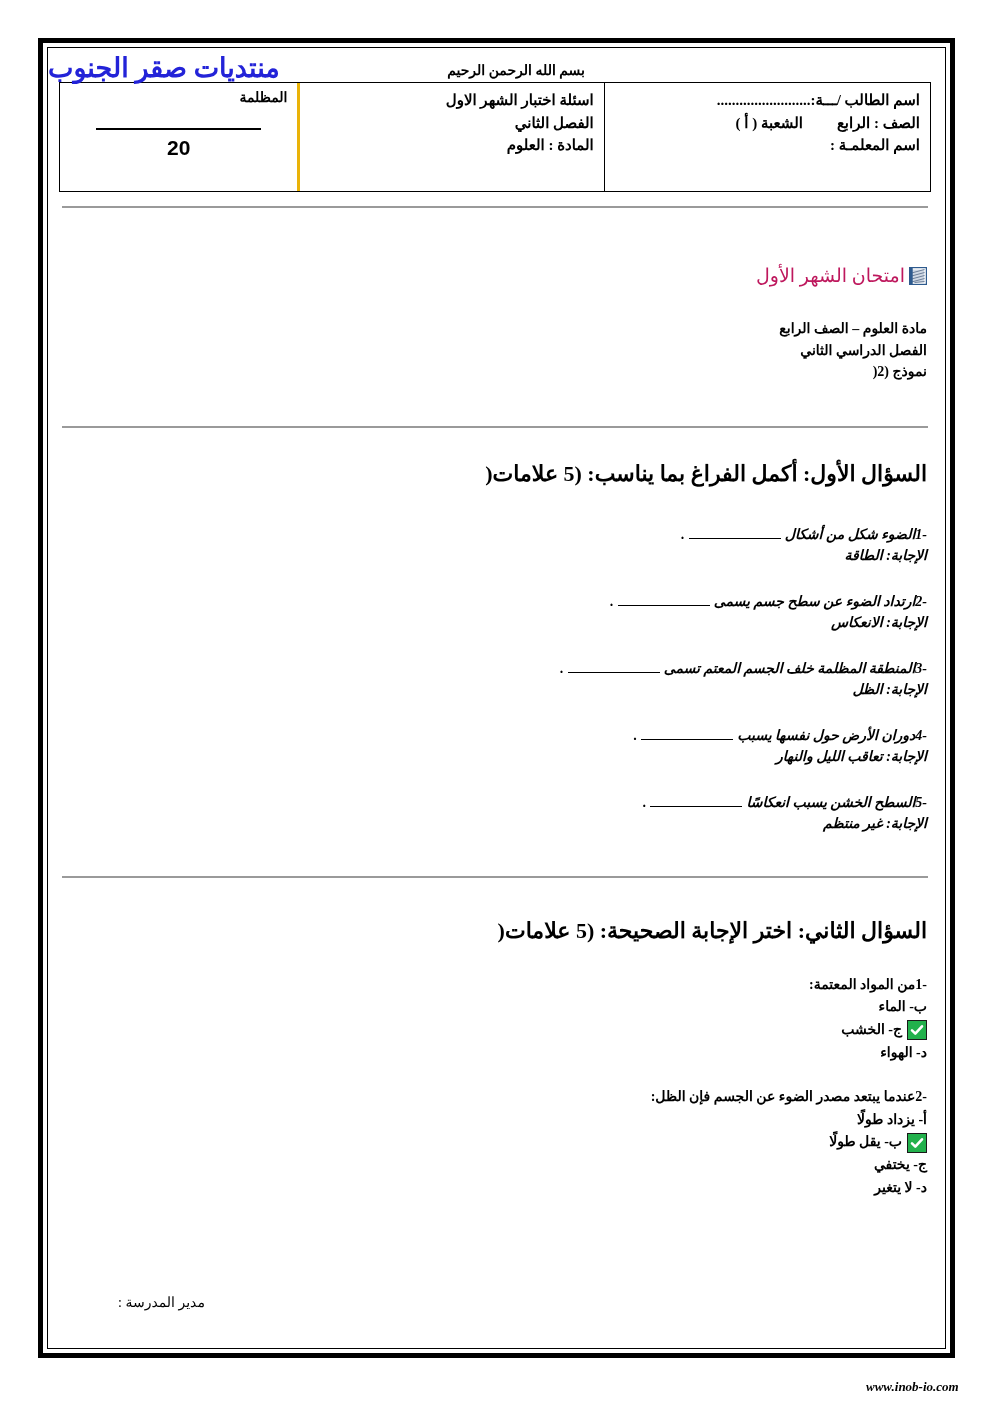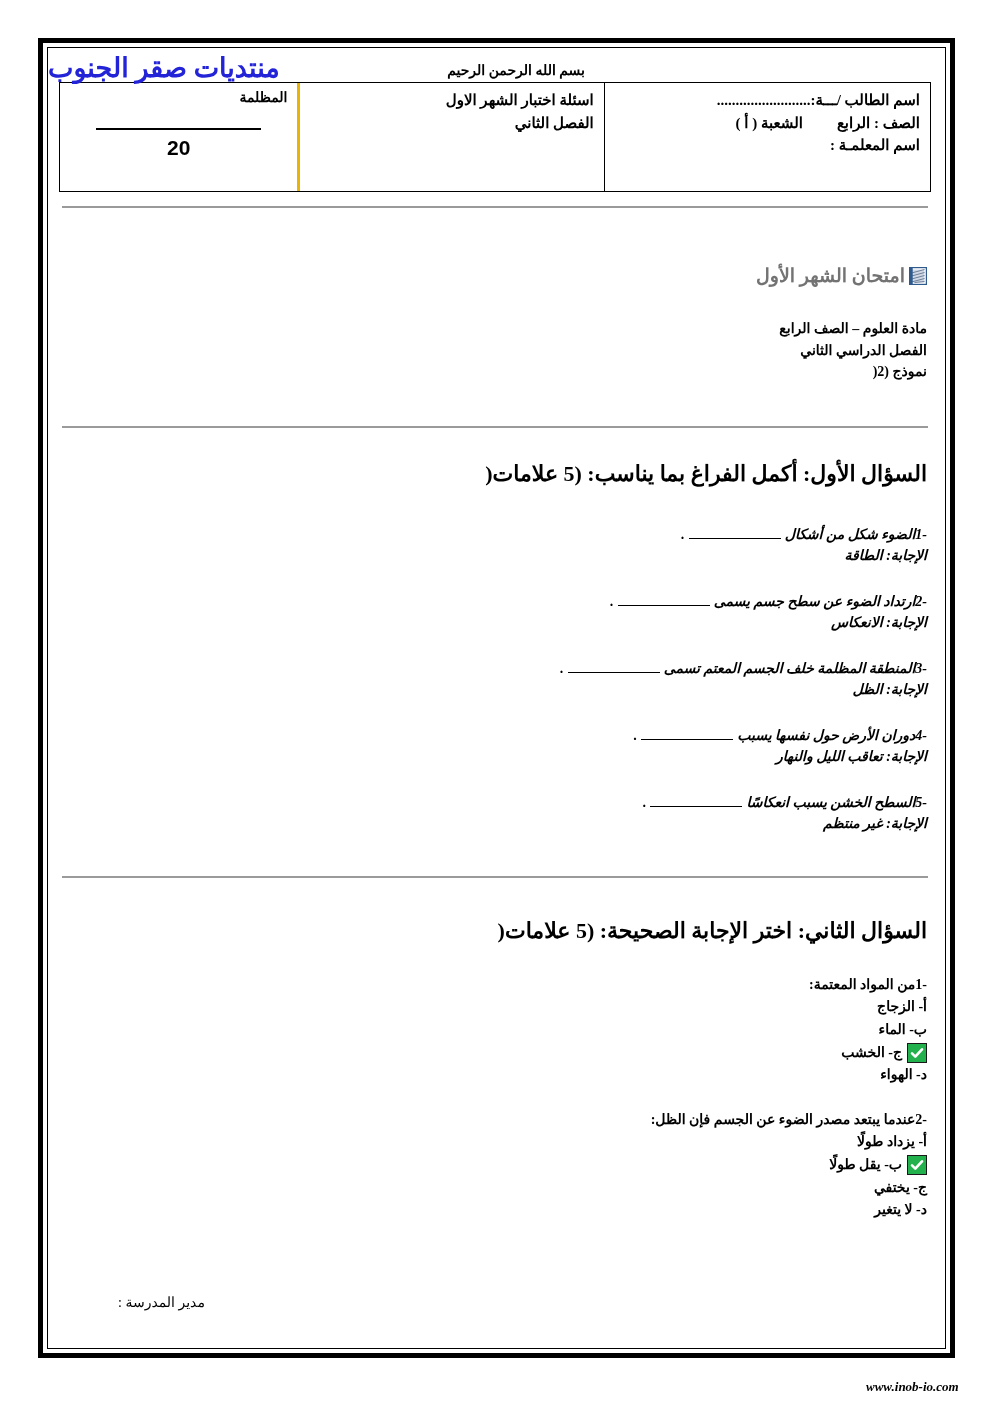--- a/index.html
+++ b/index.html
@@ -166,22 +166,22 @@
     gap: 4px;
   }
   .book-icon {
     width: 18px;
     height: 18px;
     display: inline-block;
     flex: none;
   }
   .exam-title-text {
     font-size: 19px;
-    font-weight: bold;
-    color: #737373;
+    font-weight: normal;
+    color: #be185d;
     direction: rtl;
     white-space: nowrap;
     margin-left: 44px;
   }
   .exam-sub {
     position: absolute;
     right: 18px;
     top: 272px;
     direction: rtl;
   }
@@ -325,20 +325,21 @@
       <div class="info-row">
         <span class="hdr-line">الصف : الرابع</span>
         <span class="hdr-line">الشعبة ( أ )</span>
       </div>
       <div class="hdr-line right">اسم المعلمـة :</div>
     </div>
 
     <div class="hdr-cell hdr-cell-title">
       <div class="hdr-line">اسئلة اختبار الشهر الاول</div>
       <div class="hdr-line">الفصل الثاني</div>
+      <div class="hdr-line">المادة : العلوم</div>
     </div>
 
     <div class="hdr-cell hdr-cell-mark">
       <div class="mark-label">المظلمة</div>
       <div class="mark-rule"></div>
       <div class="mark-value">20</div>
     </div>
   </div>
 
   <div class="sep sep-1"></div>
@@ -391,23 +392,20 @@
         <div class="fill-q"><span>-5السطح الخشن يسبب انعكاسًا</span><span class="blank"></span><span>.</span></div>
         <div class="fill-a">الإجابة: غير منتظم</div>
       </div>
     </div>
 
   <div class="q-heading q2-heading">السؤال الثاني: اختر الإجابة الصحيحة: (5 علامات(</div>
   <div class="mcq-list">
       <div class="mcq-item">
         <div class="mcq-stem">-1من المواد المعتمة:</div>
         <div class="mcq-opt">
-          <span class="mcq-opt-label">أ- الزجاج</span>
-        </div>
-        <div class="mcq-opt">
           <span class="mcq-opt-label">ب- الماء</span>
         </div>
         <div class="mcq-opt">
           <span class="check-box">
             <svg width="14" height="14" viewBox="0 0 14 14" xmlns="http://www.w3.org/2000/svg">
               <path d="M2 7.4 L5.3 10.6 L12 3.3" fill="none" stroke="#ffffff" stroke-width="2.6" stroke-linecap="round" stroke-linejoin="round"></path>
             </svg>
           </span>
           <span class="mcq-opt-label">ج- الخشب</span>
         </div>

